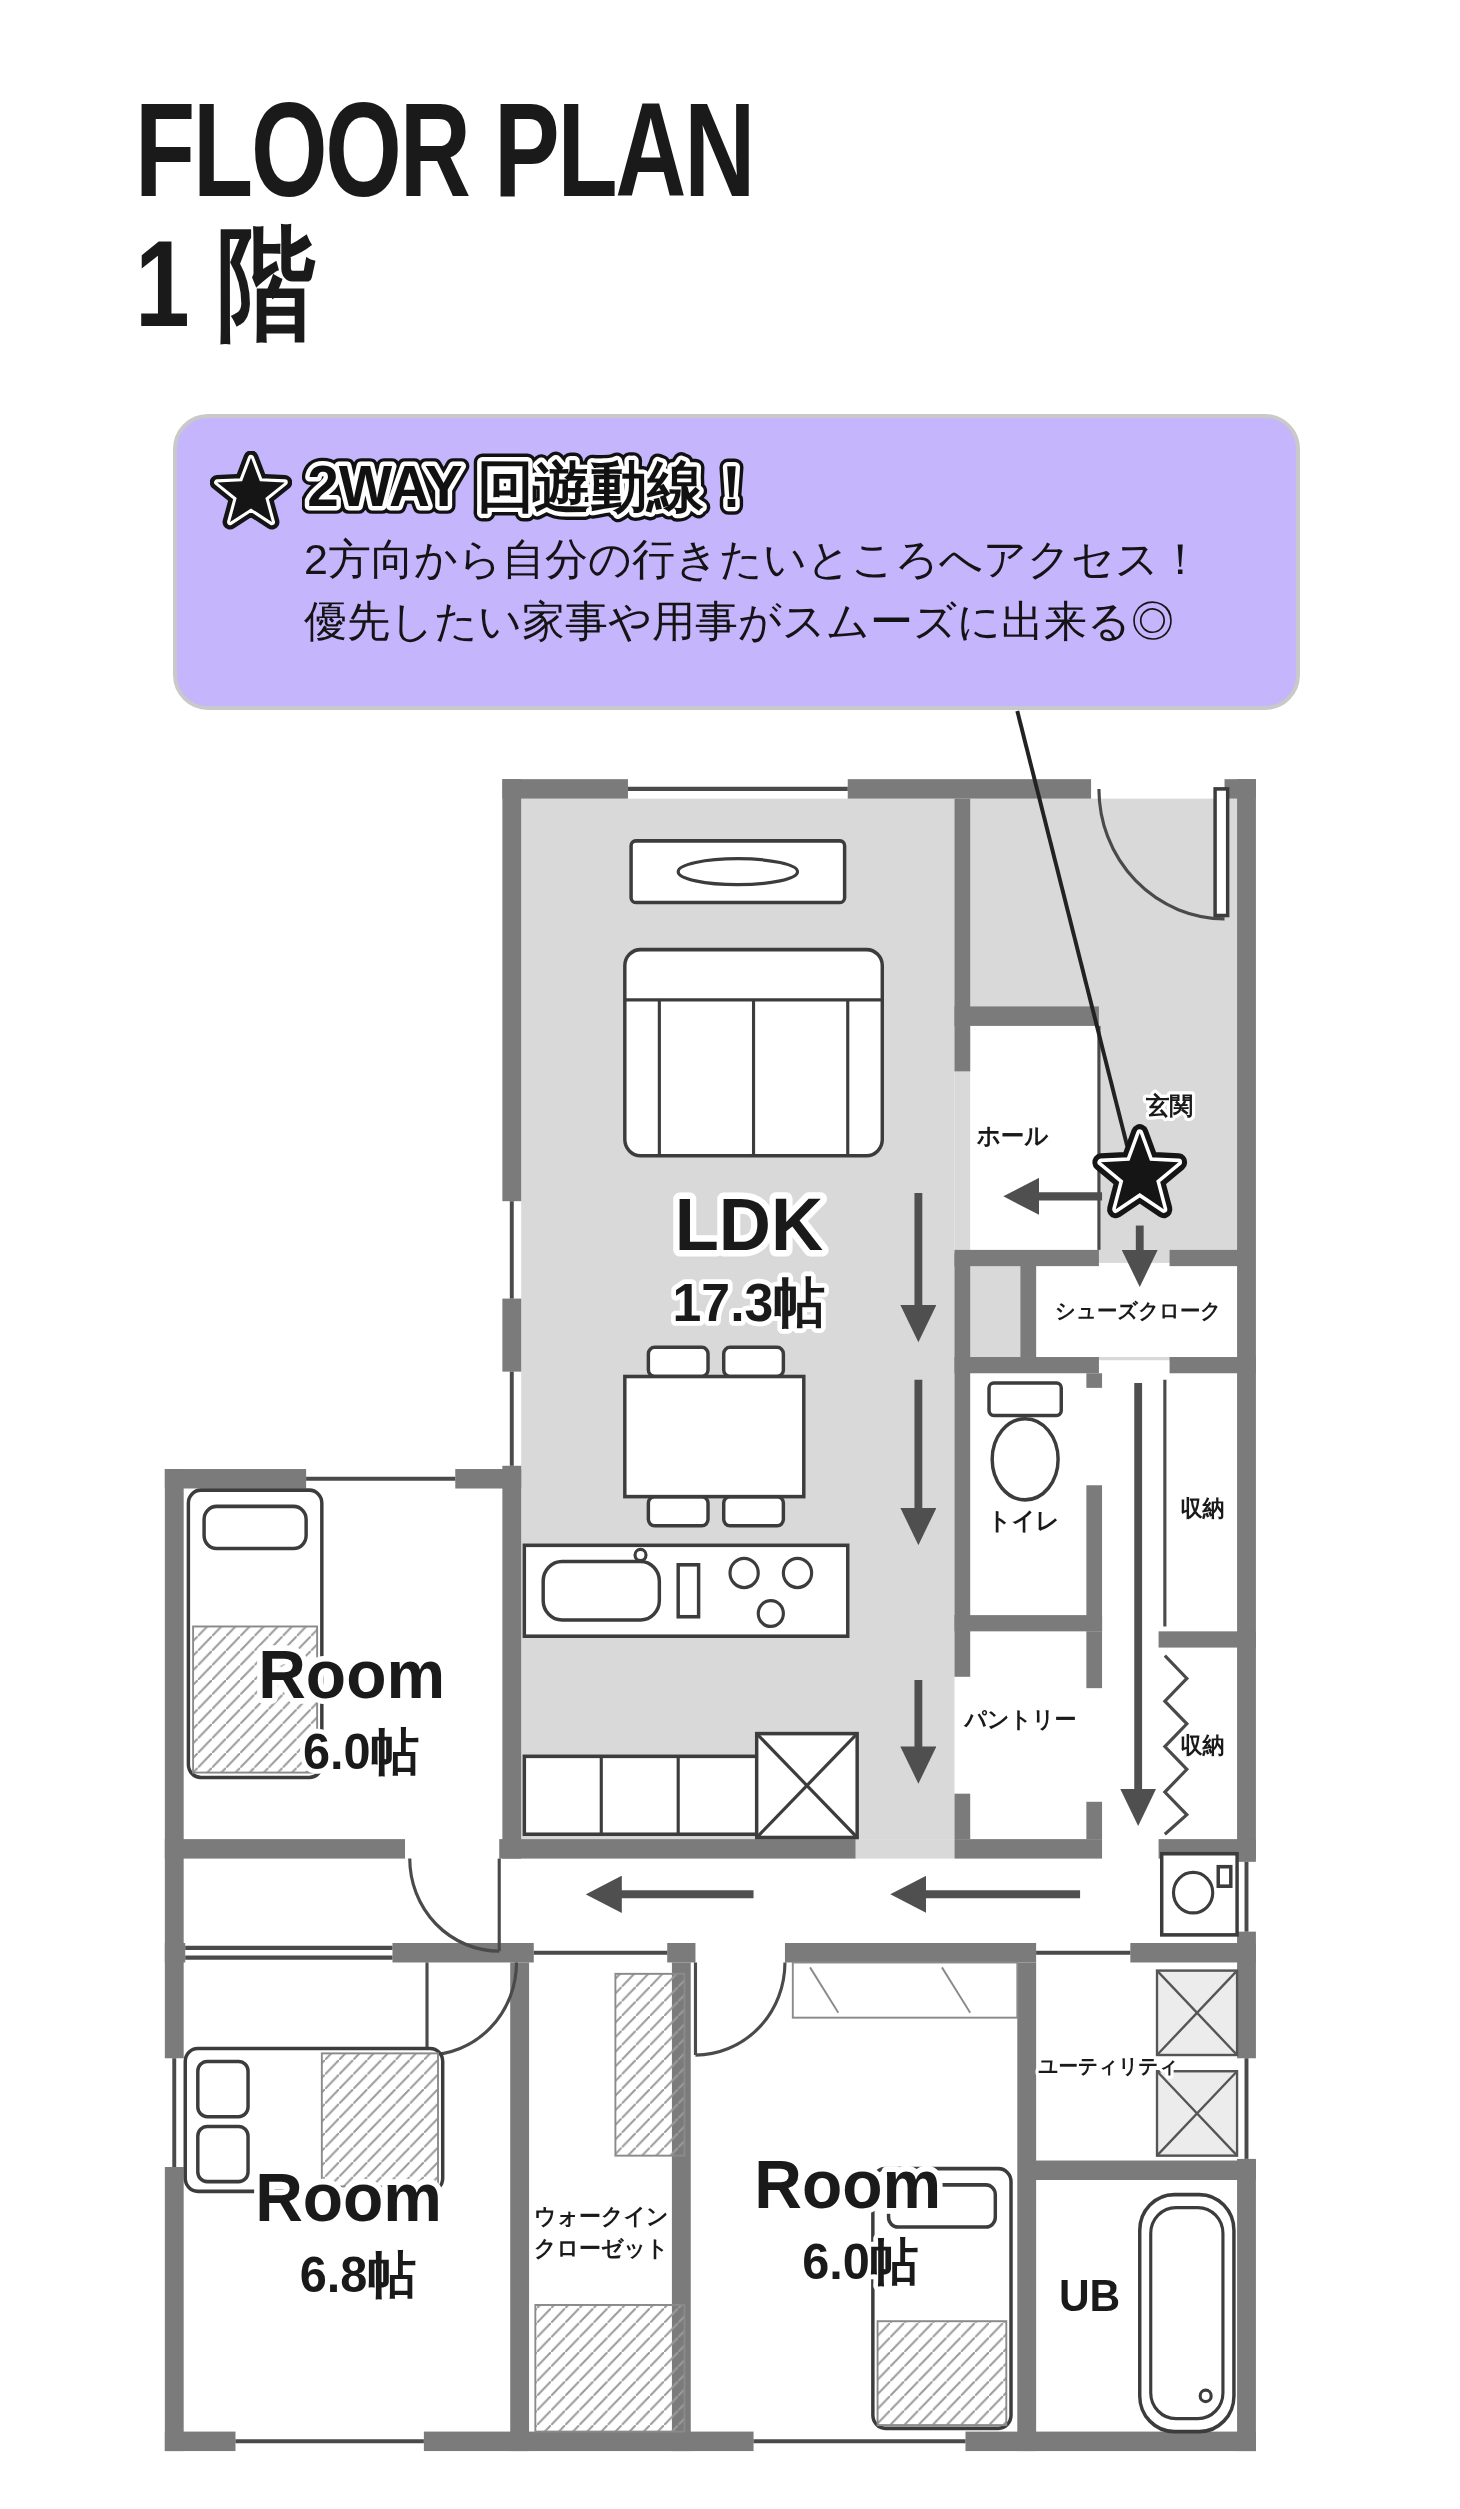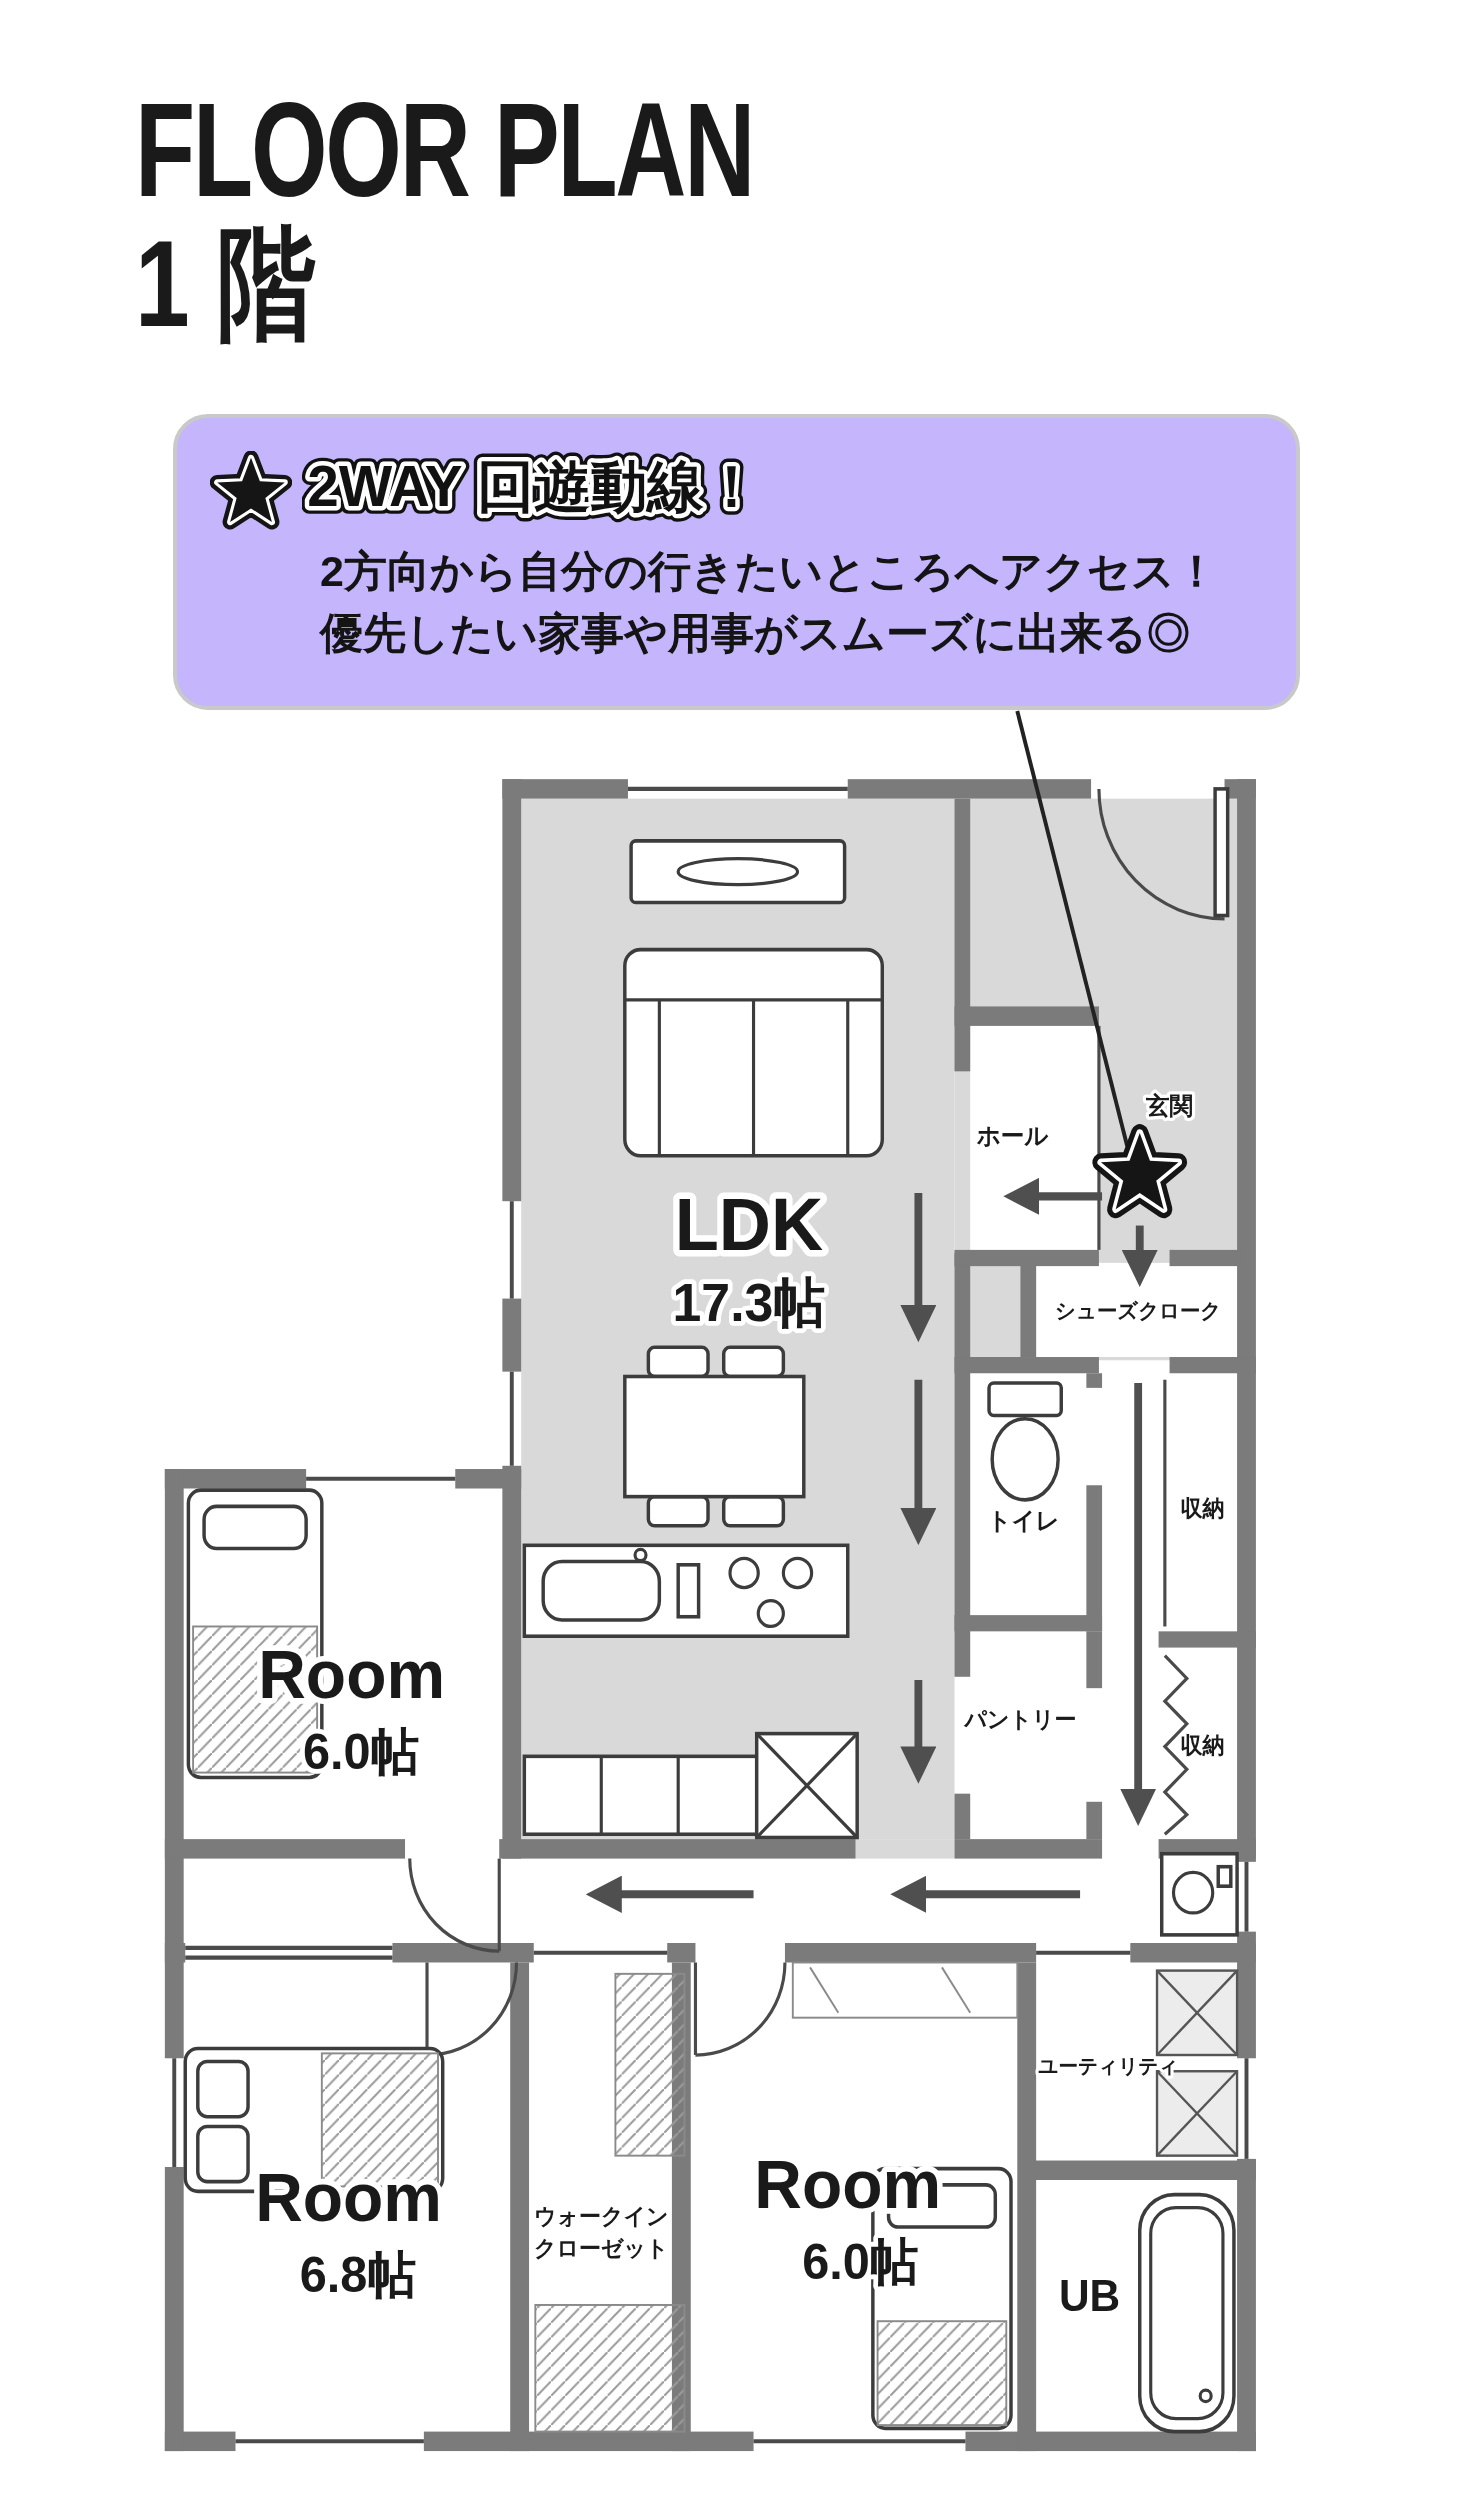--- a/index.html
+++ b/index.html
@@ -14,22 +14,22 @@
 
   
   .callout { position:absolute; left:173px; top:414px; width:1127px; height:296px;
              box-sizing:border-box; background:#c4b5fd; border:4.9px solid #c9c9c9; border-radius:35px; }
   .co-star { position:absolute; left:33px; top:33px; width:82px; height:82px; }
   .co-heading { position:absolute; left:125px; top:27.4px; width:686px; height:82px; }
   .oh-back  { font-family:"Liberation Sans",sans-serif; font-size:58px; font-weight:800;
               fill:#111; stroke:#111; stroke-width:16px; stroke-linejoin:round; }
   .oh-front { font-family:"Liberation Sans",sans-serif; font-size:58px; font-weight:800;
               fill:#111; stroke:#ffffff; stroke-width:9px; paint-order:stroke; stroke-linejoin:round; }
-  .co-body { position:absolute; left:127px; top:122px; font-size:43px; font-weight:700;
-             line-height:1.45; color:#141414; white-space:nowrap;margin-left:16px; }
+  .co-body { position:absolute; left:127px; top:110px; font-size:43px; font-weight:400;
+             line-height:1.45; color:#141414; white-space:nowrap; }
 
   
   .plan { position:absolute; left:0; top:698px; width:1460px; height:1818px; }
   .wall { fill:#7b7b7b; }
   .win  { stroke:#4a4a4a; stroke-width:2.5; }
   .thin { stroke:#4a4a4a; stroke-width:2; fill:none; }
   .door { stroke:#4a4a4a; stroke-width:2; fill:none; }
   .furn { stroke:#3c3c3c; stroke-width:2.2; fill:#ffffff; }
   .furnline { stroke:#3c3c3c; stroke-width:2; fill:none; }
   .hatchbox { fill:url(#hatch); stroke:#8a8a8a; stroke-width:1.2; }

